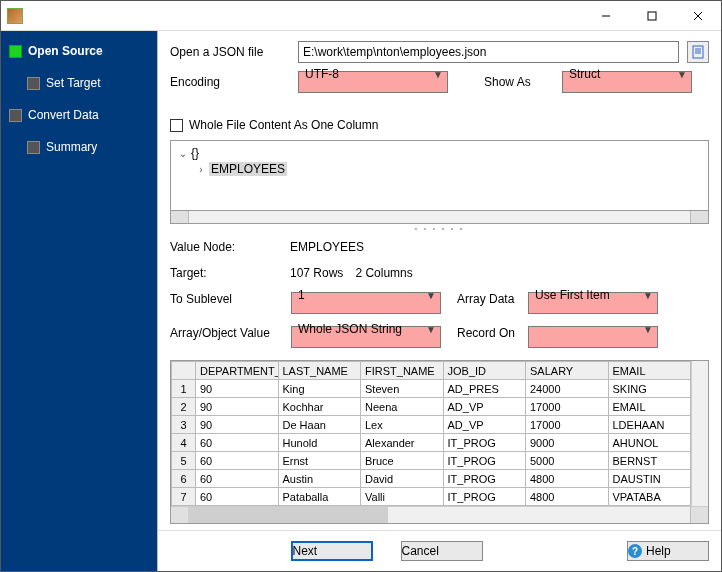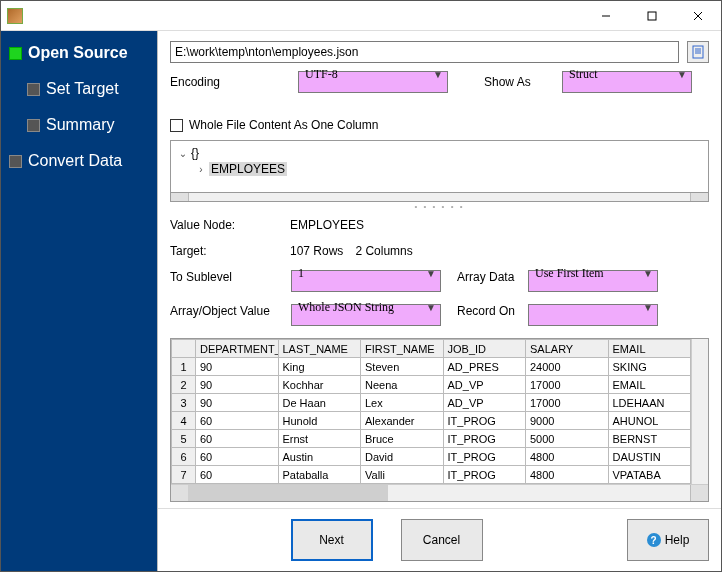--- a/index.html
+++ b/index.html
@@ -9,30 +9,30 @@
   .titlebar-left { display: flex; align-items: center; gap: 6px; }
   .app-icon { width: 16px; height: 16px; background: linear-gradient(135deg,#b06a2a,#e0a060); border:1px solid #7a4; display:inline-block; }
   .win-controls { display: flex; }
   .win-btn { width: 46px; height: 30px; display: flex; align-items: center; justify-content: center; cursor: pointer; }
   .win-btn svg { display:block; }
   .body { flex: 1; display: flex; min-height: 0; }
   .sidebar { width: 156px; background: #003a7a; color: #fff; padding: 9px 6px; }
   .side-item { display: flex; align-items: center; gap: 6px; padding: 4px 2px; margin-bottom: 10px; cursor: pointer; }
   .side-box { width: 13px; height: 13px; background: #555; border:1px solid #888; flex:none; }
   .side-box.active { background: #1ed41e; border-color:#0a0; }
-  .side-label { font-size: 16px; }
+  .side-label { font-size: 12px; }
   .side-label.active { font-weight: bold; }
   .side-sub { margin-left: 18px; }
   .main { flex: 1; display: flex; flex-direction: column; border-left: 1px solid #bbb; min-width:0;}
   .content { flex: 1; padding: 10px 12px 6px 12px; display: flex; flex-direction: column; min-height:0; overflow:hidden;}
   .row { display: flex; align-items: center; margin-bottom: 8px; gap: 8px; }
   .lbl { width: 120px; }
   .lbl2 { width: 70px; }
   .input, .select { border: 1px solid #7a7a7a; background: #fff; height: 22px; font: inherit; padding: 9px 4px; }
-  .select { background: #f0abfc; display:flex; align-items:center; justify-content:space-between; padding:0 4px 16px 6px; cursor:pointer;font-family:Liberation Serif, serif;}
+  .select { background: #fca5a5; display:flex; align-items:center; justify-content:space-between; padding:0 4px 16px 6px; cursor:pointer;}
   .chev { font-size:10px; color:#444;}
   .path-input { flex: 1; }
   .browse-btn { width: 22px; height: 22px; border: 1px solid #888; background: #eee; display:flex; align-items:center; justify-content:center; cursor:pointer;}
   .checkbox-row { display:flex; align-items:center; gap:6px; margin: 17px 0 8px 0;}
   .cbx { width:13px; height:13px; border:1px solid #333; background:#fff; cursor:pointer;}
   .tree { border:1px solid #999; height: 95px; padding:4px 6px; background:#fff; overflow:auto; position:relative;}
   .tree-row { display:flex; align-items:center; gap:2px; padding:1px 0;}
   .tree-indent { width:16px; display:inline-block;}
   .tree-tw { font-size:10px; color:#555; cursor:pointer; width:12px; text-align:center;}
   .tree-selected { background:#d8d8d8; padding:0 2px;}
@@ -53,21 +53,21 @@
   th { background:#efefef; font-weight:normal;}
   th.rownum, td.rownum { width:24px; text-align:center; background:#efefef;}
   .tbl-scroll-x { height:17px; background:#f0f0f0; border-top:1px solid #ccc; position:relative;}
   .tbl-scroll-x .thumb{position:absolute;left:17px;top:0;height:100%;width:200px;background:#cfcfcf;}
   .tbl-scroll-x::before,.tbl-scroll-x::after{content:'';position:absolute;top:0;width:17px;height:100%;background:#e0e0e0;}
   .tbl-scroll-x::before{left:0;border-right:1px solid #bbb;}
   .tbl-scroll-x::after{right:0;border-left:1px solid #bbb;}
   .table-side-scroll{width:17px;background:#f0f0f0;border-left:1px solid #ccc;}
   .table-flex{display:flex;}
   .footer { padding:10px 12px; display:flex; justify-content:center; gap:24px; border-top:1px solid #ddd; align-items:center;}
-  .btn { min-width:82px; height:42px; border:1px solid #888; background:#e9e9e9; display:flex; align-items:center; justify-content:center; cursor:pointer; gap:4px;}
+  .btn { min-width:82px; height:20px; border:1px solid #888; background:#e9e9e9; display:flex; align-items:center; cursor:pointer; gap:4px;}
   .btn.primary { border:2px solid #0a64c8; }
   .footer-right{margin-left:auto;}
   .help-icon{width:14px;height:14px;border-radius:50%;background:#2a8dd4;color:#fff;display:flex;align-items:center;justify-content:center;font-size:10px;font-weight:bold;}
 </style>
 </head>
 <body>
 
 <div class="window">
   <div class="titlebar">
     <div class="titlebar-left">
@@ -97,33 +97,34 @@
   <div class="body">
     <div class="sidebar">
       <div class="side-item">
         <span class="side-box active"></span>
         <span class="side-label active">Open Source</span>
       </div>
       <div class="side-item side-sub">
         <span class="side-box"></span>
         <span class="side-label">Set Target</span>
       </div>
+      <div class="side-item">
+        <span class="side-box"></span>
+        <span class="side-label">Convert Data</span>
+      </div>
       <div class="side-item side-sub">
         <span class="side-box"></span>
         <span class="side-label">Summary</span>
       </div>
-      <div class="side-item">
-        <span class="side-box"></span>
-        <span class="side-label">Convert Data</span>
-      </div>
     </div>
 
     <div class="main">
       <div class="content">
         <div class="row">
+          <span class="lbl">Open a JSON file</span>
           <input class="input path-input" value="E:\work\temp\nton\employees.json" style="">
           <div class="browse-btn">
             <svg width="14" height="14">
                 <rect x="2" y="1" width="10" height="12" fill="none" stroke="#36c"></rect>
                 <line x1="4" y1="4" x2="10" y2="4" stroke="#36c"></line>
                 <line x1="4" y1="6" x2="10" y2="6" stroke="#36c"></line>
                 <line x1="4" y1="8" x2="10" y2="8" stroke="#36c"></line>
               </svg>
           </div>
         </div>

